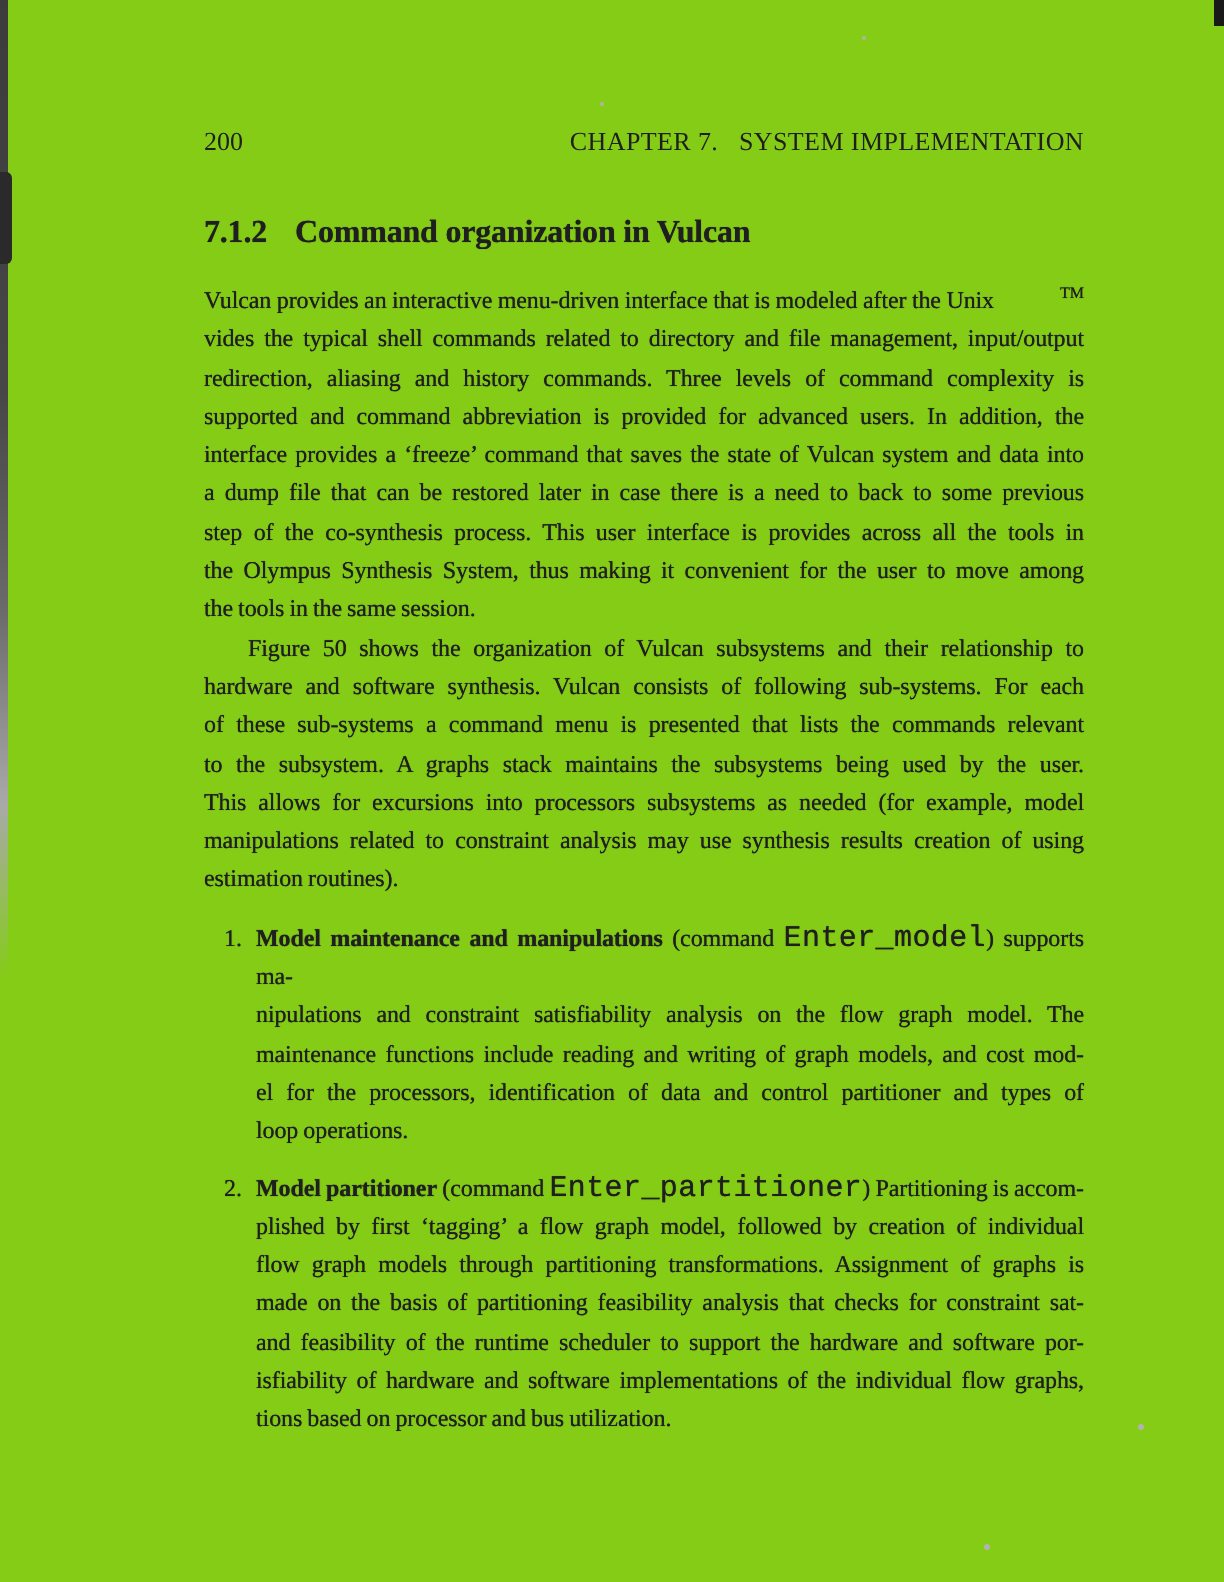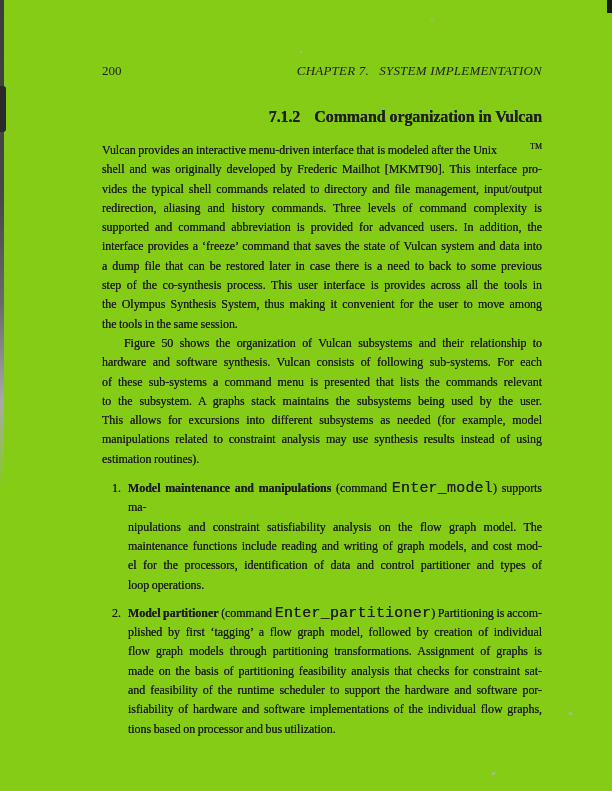--- a/index.html
+++ b/index.html
@@ -20,30 +20,29 @@
   }
   
   .running-header {
     display: flex;
     justify-content: space-between;
     align-items: baseline;
     font-size: 13px;
     line-height: 16px;
     white-space: pre;
   }
-  .running-header .chapter { font-style: italic; letter-spacing: 0.2px; }
+  .running-header .chapter { letter-spacing: 0.2px; }
   
   .section-heading {
     margin-top: 27px;
     font-size: 16px;
     font-weight: bold;
     line-height: 21px;
     letter-spacing: -0.1px;
     text-shadow: 0 0 0.4px currentColor;
-    text-align: right;
   }
   .section-heading .sec-num { margin-right: 14px; }
   
   .body-text {
     margin-top: 14px;
     font-size: 12px;
     line-height: 19.3px;
     letter-spacing: -0.05px;
     word-spacing: -0.4px;
     text-shadow: 0 0 0.35px currentColor;
@@ -128,37 +127,36 @@
     </div>
 
     <div class="section-heading">
       <span class="sec-num">7.1.2</span><span>Command organization in Vulcan</span>
     </div>
 
     <div class="body-text">
       <div id="paragraphs">
           <div class="para">
             <div class="line">Vulcan provides an interactive menu-driven interface that is modeled after the Unix<sup class="tm">TM</sup></div>
-            <div class="line">shell and was originally developed by Frederic Mailhot [MKMT90]. This interface pro-</div>
             <div class="line">vides the typical shell commands related to directory and file management, input/output</div>
             <div class="line">redirection, aliasing and history commands. Three levels of command complexity is</div>
             <div class="line">supported and command abbreviation is provided for advanced users. In addition, the</div>
             <div class="line">interface provides a ‘freeze’ command that saves the state of Vulcan system and data into</div>
             <div class="line">a dump file that can be restored later in case there is a need to back to some previous</div>
             <div class="line">step of the co-synthesis process. This user interface is provides across all the tools in</div>
             <div class="line">the Olympus Synthesis System, thus making it convenient for the user to move among</div>
             <div class="line last">the tools in the same session.</div>
           </div>
           <div class="para">
             <div class="line first-indent">Figure 50 shows the organization of Vulcan subsystems and their relationship to</div>
             <div class="line">hardware and software synthesis. Vulcan consists of following sub-systems. For each</div>
             <div class="line">of these sub-systems a command menu is presented that lists the commands relevant</div>
             <div class="line">to the subsystem. A graphs stack maintains the subsystems being used by the user.</div>
-            <div class="line">This allows for excursions into different subsystems as needed (for example, model</div>
-            <div class="line">manipulations related to constraint analysis may use synthesis results instead of using</div>
+            <div class="line">This allows for excursions into processors subsystems as needed (for example, model</div>
+            <div class="line">manipulations related to constraint analysis may use synthesis results creation of using</div>
             <div class="line last">estimation routines).</div>
           </div>
         </div>
       <div id="numbered-list" class="list-wrap">
           <div class="list-item">
             <span class="list-marker">1.</span>
             <div class="line"><b>Model maintenance and manipulations</b> (command <span class="mono">Enter_model</span>) supports ma-</div>
             <div class="line">nipulations and constraint satisfiability analysis on the flow graph model. The</div>
             <div class="line">maintenance functions include reading and writing of graph models, and cost mod-</div>
             <div class="line">el for the processors, identification of data and control partitioner and types of</div>

